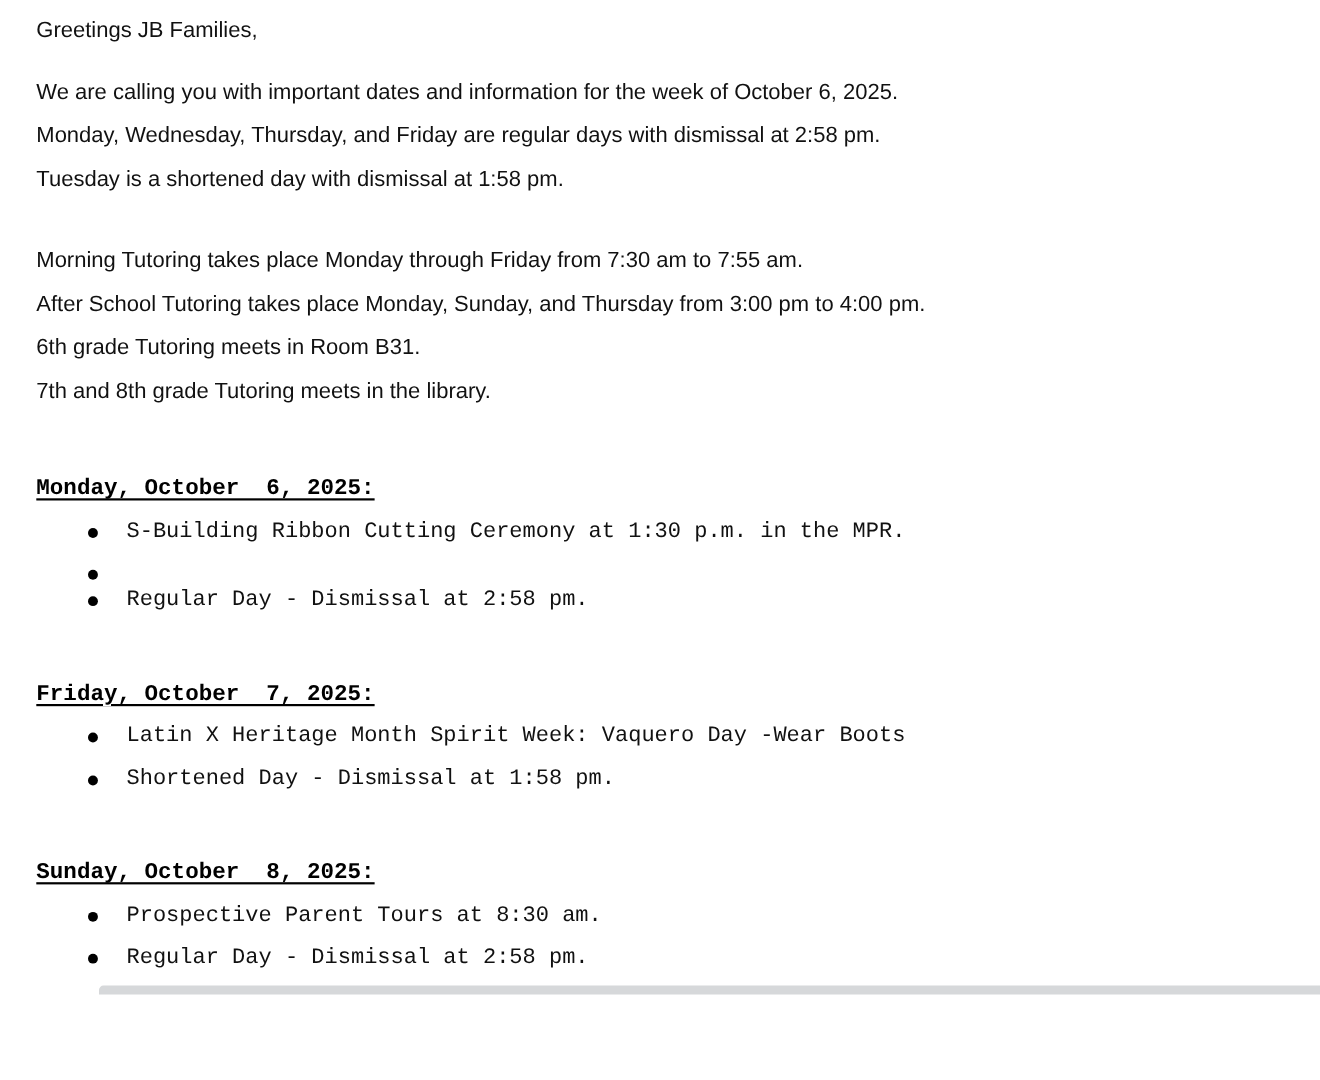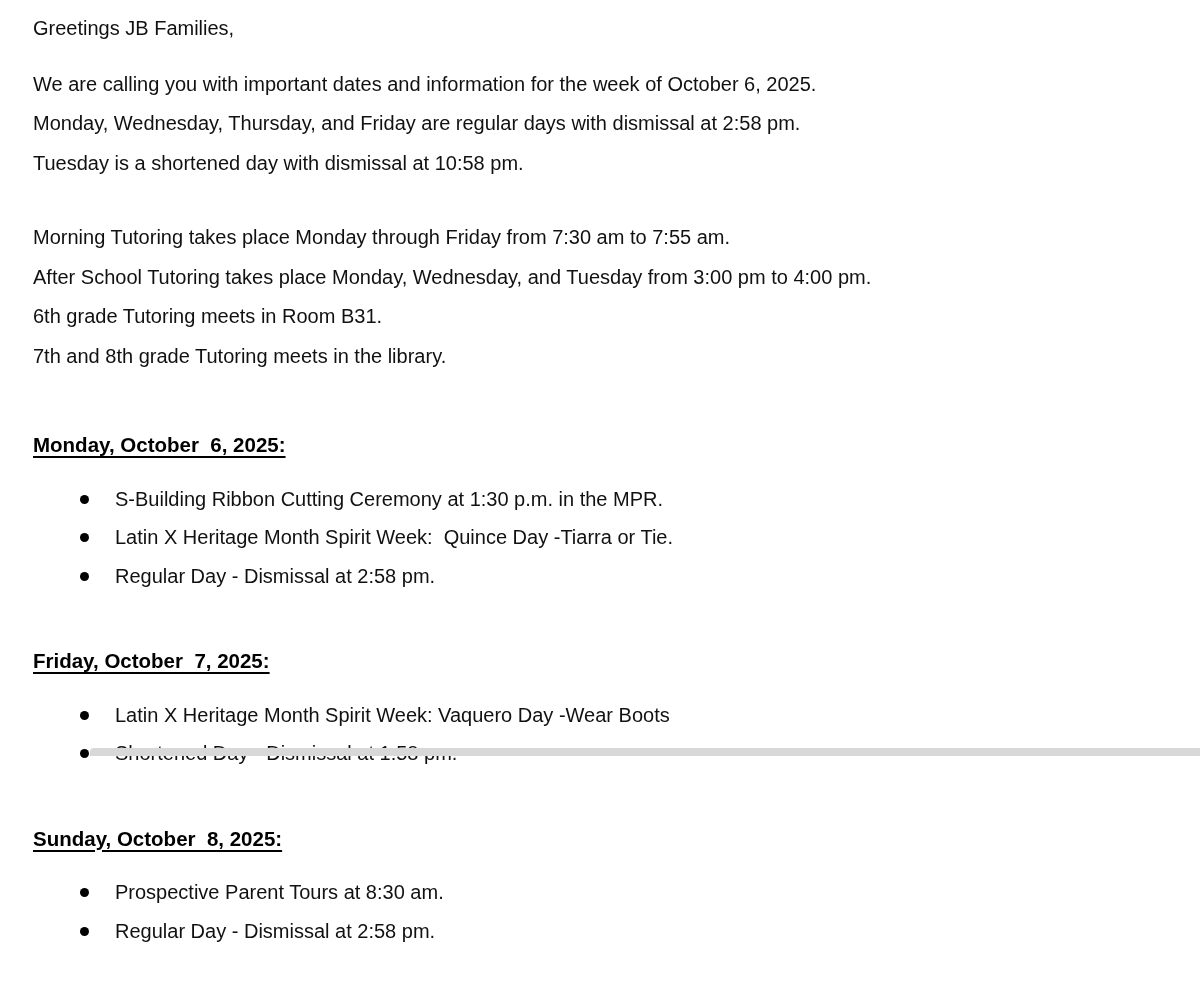--- a/index.html
+++ b/index.html
@@ -7,46 +7,45 @@
     width: 1200px;
     height: 982px;
     background: #ffffff;
     font-family: "Liberation Sans", "DejaVu Sans", sans-serif;
     color: #000000;
     overflow: hidden;
   }
   .page {
     position: relative;
     width: 1200px;
-    height: 756px;
+    height: 904px;
     padding: 9px 40px 0 33px;
   }
   .line {
     font-size: 20px;
     line-height: 39.5px;
     white-space: pre-wrap;
     color: #111111;
   }
   .greeting-block { margin-bottom: 16px; }
   .intro-block   { margin-bottom: 35px; }
   .tutoring-block{ margin-bottom: 49px; }
-  .day-section { margin-bottom: 0; }
+  .day-section { margin-bottom: 0; font-family: Liberation Mono, monospace; }
   .day-heading {
     font-size: 20.5px;
     font-weight: bold;
     text-decoration: underline;
     text-underline-offset: 4px;
     text-decoration-thickness: 2px;
     line-height: 39.5px;
     white-space: pre-wrap;
     color: #000000;
   }
   .bullet-list {
     list-style: none;
-    margin-top: 15px;
     margin-bottom: 46px;
   }
   .bullet-item {
     display: flex;
     align-items: flex-start;
     font-size: 20px;
     line-height: 38.5px;
     white-space: pre-wrap;
     color: #111111;
   }
@@ -76,40 +75,39 @@
 
 <div class="page">
 
   <div class="greeting-block">
     <div class="line">Greetings JB Families,</div>
   </div>
 
   <div class="intro-block">
     <div class="line">We are calling you with important dates and information for the week of October 6, 2025.</div>
     <div class="line">Monday, Wednesday, Thursday, and Friday are regular days with dismissal at 2:58 pm.</div>
-    <div class="line">Tuesday is a shortened day with dismissal at 10:58 pm.</div>
+    <div class="line">Tuesday is a shortened day with dismissal at 1:58 pm.</div>
   </div>
 
   <div class="tutoring-block">
     <div class="line">Morning Tutoring takes place Monday through Friday from 7:30 am to 7:55 am.</div>
-    <div class="line">After School Tutoring takes place Monday, Wednesday, and Tuesday from 3:00 pm to 4:00 pm.</div>
+    <div class="line">After School Tutoring takes place Monday, Sunday, and Thursday from 3:00 pm to 4:00 pm.</div>
     <div class="line">6th grade Tutoring meets in Room B31.</div>
     <div class="line">7th and 8th grade Tutoring meets in the library.</div>
   </div>
 
   <div class="day-section">
     <div class="day-heading">Monday, October  6, 2025:</div>
     <ul class="bullet-list">
       <li class="bullet-item">
         <span class="bullet-dot"></span>
         <span>S-Building Ribbon Cutting Ceremony at 1:30 p.m. in the MPR.</span>
       </li>
       <li class="bullet-item">
         <span class="bullet-dot"></span>
-        <span>Latin X Heritage Month Spirit Week:  Quince Day -Tiarra or Tie.</span>
       </li>
       <li class="bullet-item">
         <span class="bullet-dot"></span>
         <span>Regular Day - Dismissal at 2:58 pm.</span>
       </li>
     </ul>
   </div>
 
   <div class="day-section">
     <div class="day-heading">Friday, October  7, 2025:</div>

